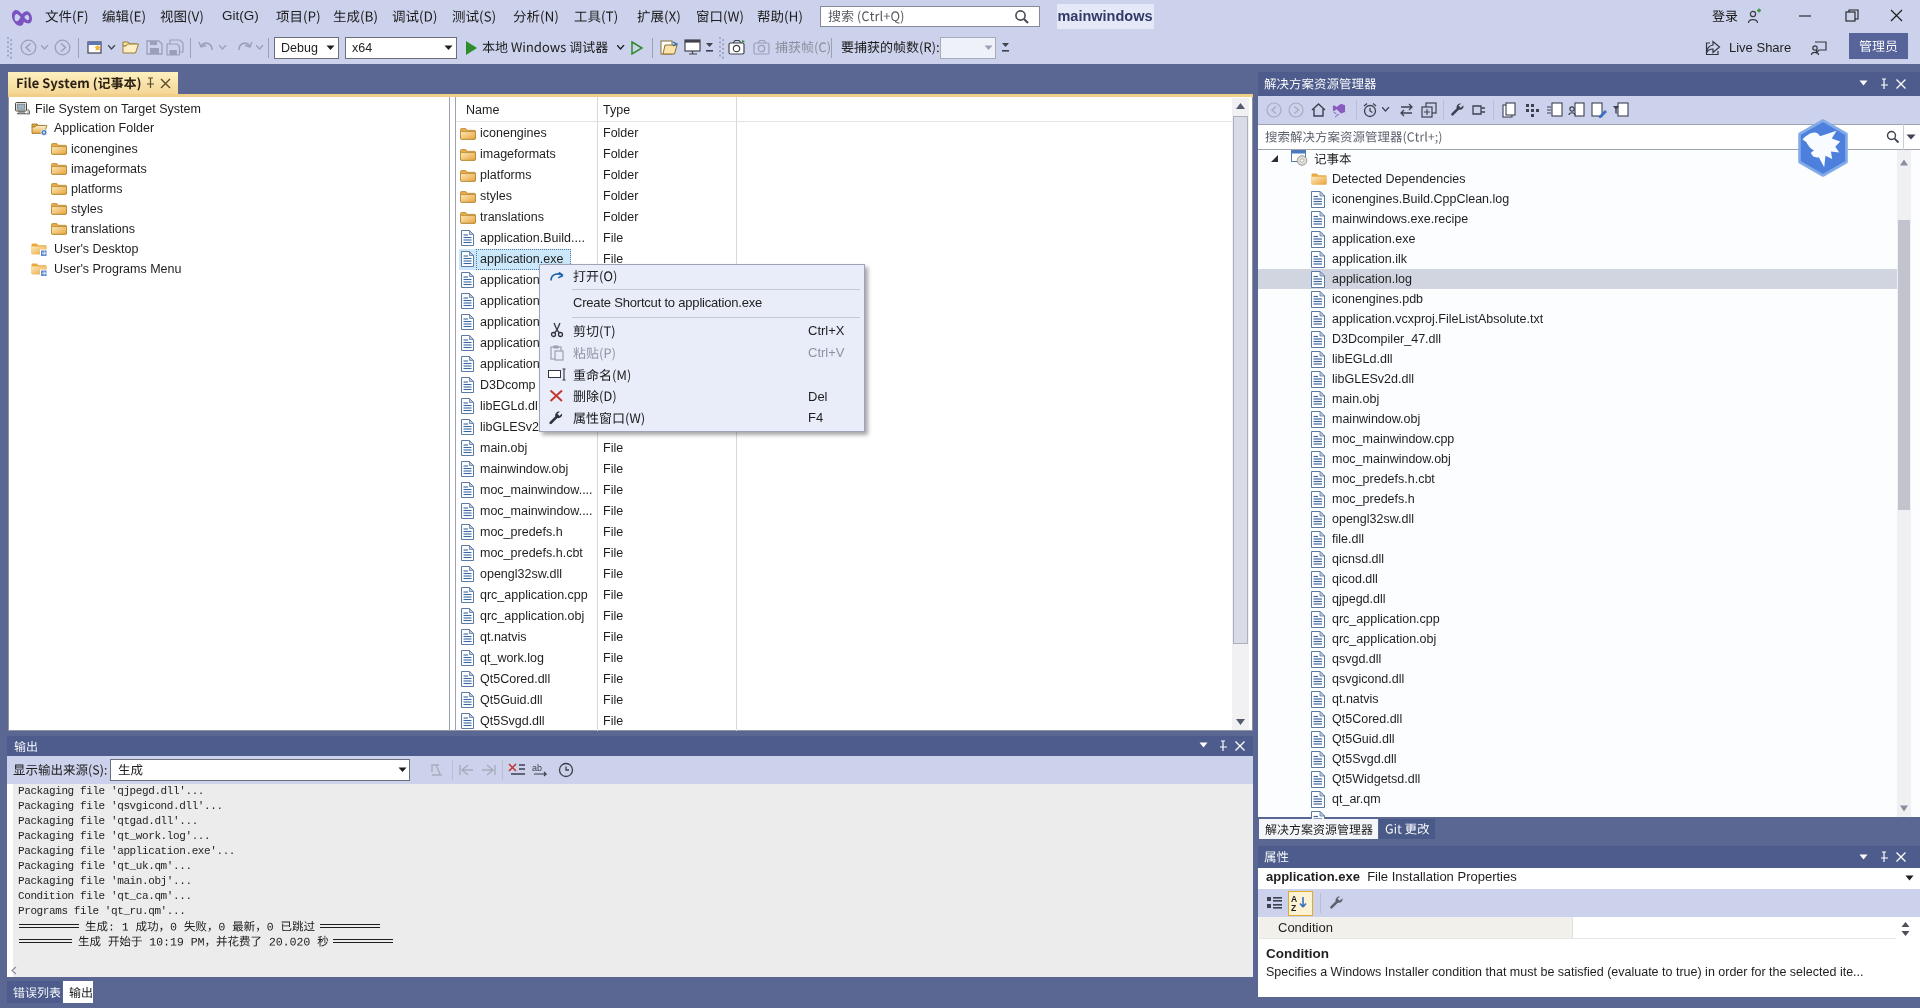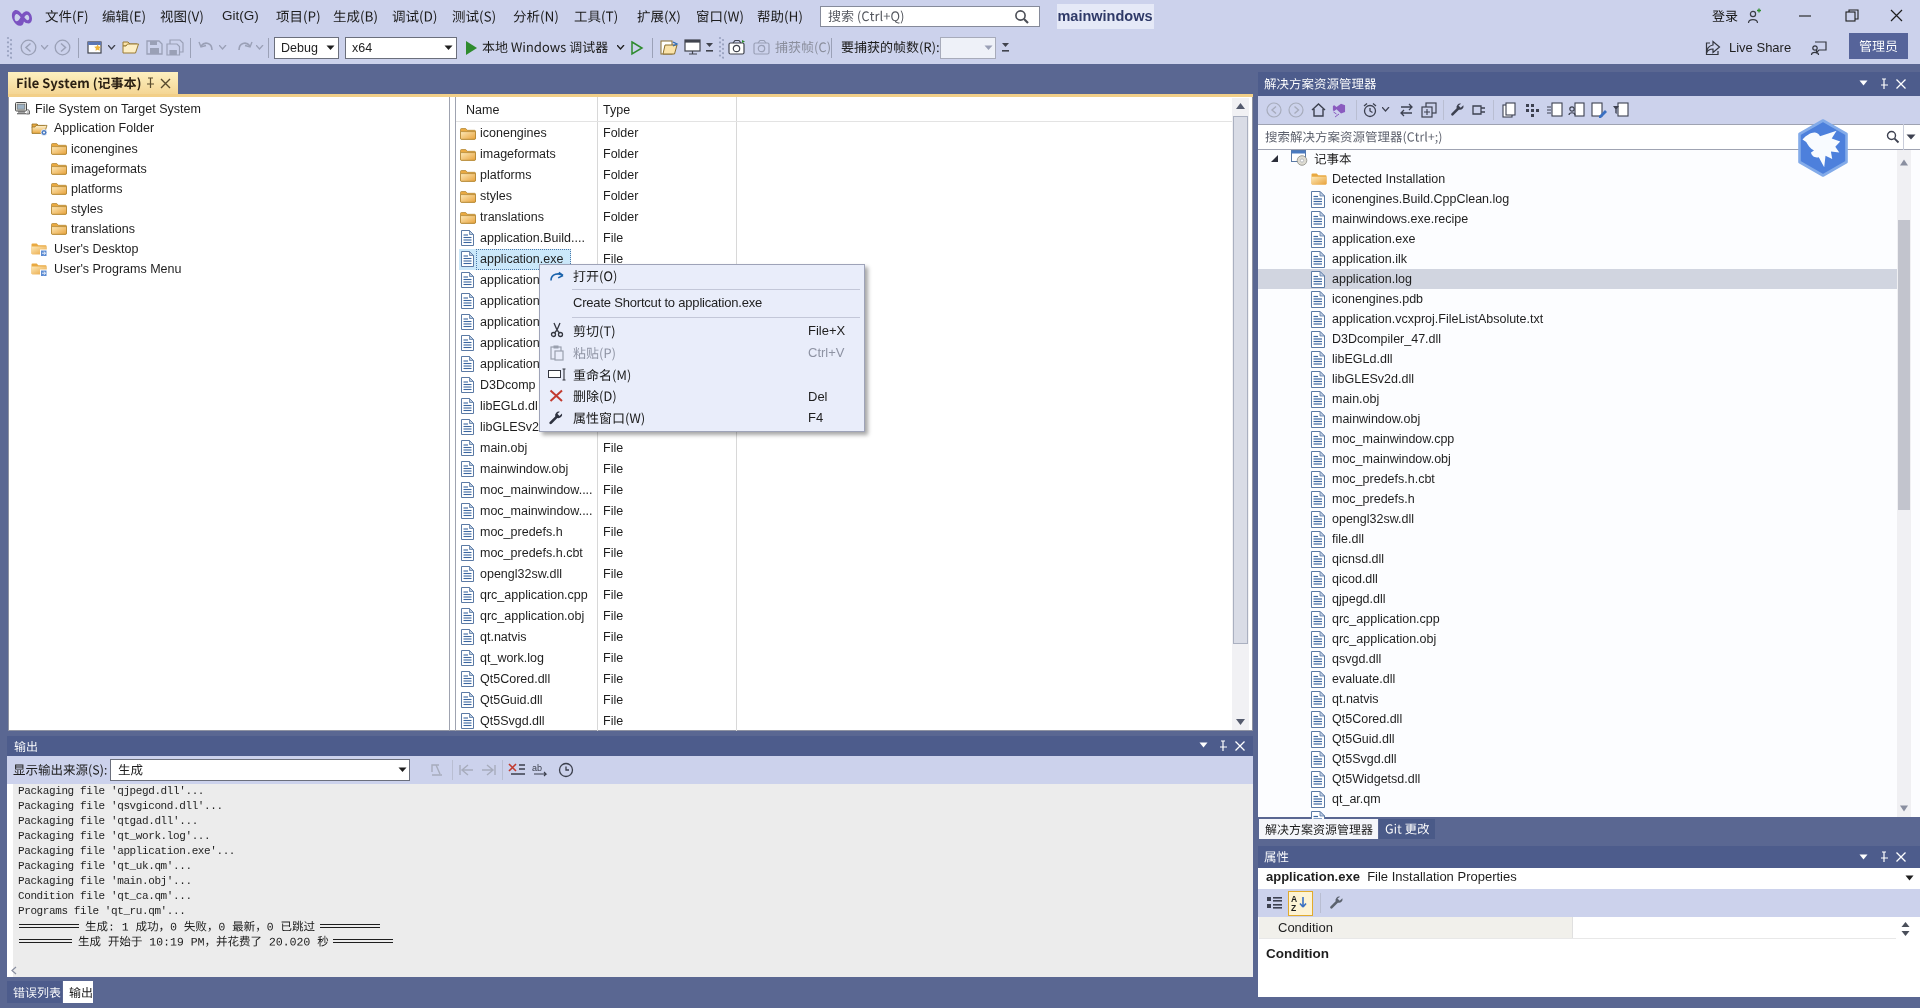--- a/index.html
+++ b/index.html
@@ -648,21 +648,21 @@
     <div style="position:absolute;left:573px;top:293.2px;font:normal 13px &quot;Liberation Sans&quot;, sans-serif;color:#1e1e1e;line-height:19.5px;white-space:pre;letter-spacing:-0.2px;">Create Shortcut to application.exe</div>
     <div style="position:absolute;left:572px;top:317px;width:288px;height:1px;background:#c3c7d8;"></div>
     <svg style="position:absolute;left:549px;top:322px;" width="16" height="16" viewBox="0 0 16 16">
       <path d="M5 1 L8 8 M11 1 L8 8 M8 8 L5.5 11 M8 8 L10.5 11" stroke="#33363f" stroke-width="1.3" fill="none"></path>
       <circle cx="4.5" cy="12.5" r="2" fill="none" stroke="#33363f" stroke-width="1.3"></circle>
       <circle cx="11.5" cy="12.5" r="2" fill="none" stroke="#33363f" stroke-width="1.3"></circle>
     </svg>
     <svg style="position:absolute;left:573px;top:322.9px;" width="44" height="18" viewBox="0 -13.0 44 18">
       <path d="M7.7 -8V-4.7H8.6V-8ZM10.2 -8.4V-4.3C10.2 -4.2 10.2 -4.2 10.1 -4.2C9.9 -4.1 9.4 -4.1 8.9 -4.2C9 -4 9.1 -3.7 9.2 -3.5C9.9 -3.5 10.4 -3.5 10.7 -3.6C11 -3.7 11.1 -3.9 11.1 -4.3V-8.4ZM8.9 -11C8.7 -10.6 8.4 -10 8.1 -9.6H4.2L4.8 -9.8C4.6 -10.1 4.3 -10.6 4 -11L3.1 -10.8C3.4 -10.4 3.7 -9.9 3.8 -9.6H0.8V-8.8H12.2V-9.6H9.1C9.3 -9.9 9.6 -10.3 9.9 -10.7ZM1.1 -3V-2.2H5.3C4.8 -0.8 3.8 -0.1 0.7 0.3C0.8 0.5 1 0.8 1.1 1.1C4.6 0.6 5.8 -0.4 6.3 -2.2H10.4C10.2 -0.8 10 -0.2 9.8 0.1C9.7 0.1 9.6 0.2 9.3 0.2C9 0.2 8.2 0.2 7.4 0.1C7.6 0.3 7.7 0.7 7.7 0.9C8.5 1 9.3 1 9.6 1C10.1 0.9 10.3 0.9 10.6 0.6C10.9 0.3 11.2 -0.6 11.4 -2.6C11.4 -2.7 11.4 -3 11.4 -3ZM5.4 -7.5V-6.8H2.6V-7.5ZM1.8 -8.2V-3.5H2.6V-4.8H5.4V-4.3C5.4 -4.2 5.4 -4.2 5.3 -4.2C5.2 -4.1 4.8 -4.1 4.4 -4.2C4.4 -4 4.5 -3.7 4.6 -3.5C5.2 -3.5 5.6 -3.5 5.9 -3.7C6.2 -3.8 6.3 -3.9 6.3 -4.3V-8.2ZM5.4 -6.2V-5.4H2.6V-6.2Z M18.5 -9.8V-8.8H20.6C20.5 -5.1 20.3 -1.5 17 0.3C17.3 0.4 17.6 0.8 17.8 1C21.2 -1 21.4 -4.8 21.5 -8.8H24.2C24 -3 23.9 -0.8 23.4 -0.3C23.3 -0.1 23.2 -0.1 22.9 -0.1C22.6 -0.1 22 -0.1 21.2 -0.1C21.4 0.1 21.5 0.6 21.5 0.9C22.2 0.9 22.9 0.9 23.3 0.9C23.8 0.8 24.1 0.7 24.3 0.3C24.9 -0.4 25 -2.6 25.2 -9.2C25.2 -9.4 25.2 -9.8 25.2 -9.8ZM14.9 -0.9C15.2 -1.1 15.6 -1.4 18.7 -2.7C18.7 -2.9 18.6 -3.3 18.6 -3.6L16 -2.5V-6.5L18.6 -7L18.5 -7.9L16 -7.4V-10.4H15.1V-7.2L13.4 -6.8L13.5 -5.9L15.1 -6.3V-2.7C15.1 -2.2 14.7 -1.9 14.5 -1.8C14.7 -1.5 14.9 -1.1 14.9 -0.9Z M29.1 2.5 29.8 2.2C28.7 0.4 28.2 -1.8 28.2 -4C28.2 -6.2 28.7 -8.4 29.8 -10.3L29.1 -10.6C27.9 -8.7 27.2 -6.6 27.2 -4C27.2 -1.5 27.9 0.6 29.1 2.5Z M33.7 0H34.9V-8.5H37.8V-9.5H30.8V-8.5H33.7Z M39.5 2.5C40.7 0.6 41.4 -1.5 41.4 -4C41.4 -6.6 40.7 -8.7 39.5 -10.6L38.7 -10.3C39.8 -8.4 40.4 -6.2 40.4 -4C40.4 -1.8 39.8 0.4 38.7 2.2Z" fill="#1e1e1e"></path>
     </svg>
-    <div style="position:absolute;left:808px;top:321.2px;font:normal 13px &quot;Liberation Sans&quot;, sans-serif;color:#1e1e1e;line-height:19.5px;white-space:pre;">File+X</div>
+    <div style="position:absolute;left:808px;top:321.2px;font:normal 13px &quot;Liberation Sans&quot;, sans-serif;color:#1e1e1e;line-height:19.5px;white-space:pre;">Ctrl+X</div>
     <svg style="position:absolute;left:549px;top:345px;" width="16" height="16" viewBox="0 0 16 16">
       <rect x="2" y="2" width="10" height="12" fill="none" stroke="#9aa0ae" stroke-width="1.2"></rect>
       <rect x="4.5" y="0.5" width="5" height="3" fill="#9aa0ae"></rect>
       <rect x="6" y="6" width="8" height="9" fill="#e9edfa" stroke="#9aa0ae" stroke-width="1.2"></rect>
     </svg>
     <svg style="position:absolute;left:573px;top:344.9px;" width="45" height="18" viewBox="0 -13.0 45 18">
       <path d="M0.7 -9.8C1.1 -8.9 1.4 -7.8 1.5 -7L2.3 -7.2C2.2 -8 1.8 -9.1 1.5 -10ZM5.2 -10.1C5 -9.3 4.6 -8 4.2 -7.2L4.9 -7C5.3 -7.7 5.7 -8.9 6.1 -9.9ZM6 -4.7V1H6.9V0.4H11.1V1H12.1V-4.7H9.2V-7.4H12.5V-8.3H9.2V-10.9H8.2V-4.7ZM6.9 -0.5V-3.8H11.1V-0.5ZM0.6 -6.4V-5.5H2.7C2.2 -4.1 1.2 -2.4 0.4 -1.5C0.5 -1.3 0.8 -0.9 0.9 -0.6C1.6 -1.4 2.3 -2.7 2.9 -4.1V1H3.8V-3.9C4.4 -3.2 5 -2.4 5.3 -2L5.8 -2.7C5.6 -3.1 4.3 -4.4 3.8 -4.8V-5.5H6V-6.4H3.8V-10.9H2.9V-6.4Z M15.9 -8.5V-4.8C15.9 -3.2 15.7 -0.9 13.5 0.4C13.7 0.6 13.9 0.9 14.1 1.1C16.5 -0.5 16.8 -2.9 16.8 -4.8V-8.5ZM16.5 -1.7C17 -0.9 17.6 0.1 17.9 0.7L18.6 0.2C18.3 -0.4 17.7 -1.4 17.2 -2.1ZM14.1 -10.2V-2.3H14.9V-9.3H17.7V-2.3H18.6V-10.2ZM19.3 -4.7V1H20.2V0.4H24.2V1H25.1V-4.7H22.3V-7.4H25.5V-8.3H22.3V-10.9H21.4V-4.7ZM20.2 -0.5V-3.8H24.2V-0.5Z M29.1 2.5 29.8 2.2C28.7 0.4 28.2 -1.8 28.2 -4C28.2 -6.2 28.7 -8.4 29.8 -10.3L29.1 -10.6C27.9 -8.7 27.2 -6.6 27.2 -4C27.2 -1.5 27.9 0.6 29.1 2.5Z M31.7 0H32.9V-3.8H34.5C36.6 -3.8 38 -4.7 38 -6.7C38 -8.8 36.6 -9.5 34.4 -9.5H31.7ZM32.9 -4.8V-8.6H34.3C35.9 -8.6 36.8 -8.1 36.8 -6.7C36.8 -5.4 36 -4.8 34.3 -4.8Z M39.9 2.5C41.1 0.6 41.8 -1.5 41.8 -4C41.8 -6.6 41.1 -8.7 39.9 -10.6L39.2 -10.3C40.3 -8.4 40.8 -6.2 40.8 -4C40.8 -1.8 40.3 0.4 39.2 2.2Z" fill="#8e93a3"></path>
     </svg>
     <div style="position:absolute;left:808px;top:343.2px;font:normal 13px &quot;Liberation Sans&quot;, sans-serif;color:#8e93a3;line-height:19.5px;white-space:pre;">Ctrl+V</div>
     <svg style="position:absolute;left:548px;top:368px;" width="18" height="14" viewBox="0 0 18 14">
@@ -878,21 +878,21 @@
       <circle cx="11" cy="10.5" r="4.8" fill="#dddbd2" stroke="#8b8b84" stroke-width="0.8"></circle>
       <circle cx="11" cy="10.5" r="1.6" fill="#fff" stroke="#9aa0a8" stroke-width="0.6"></circle>
     </svg>
     <svg style="position:absolute;left:1314px;top:151.2px;" width="39" height="17" viewBox="0 -12.5 39 17">
       <path d="M1.6 -9.6C2.2 -9 3.1 -8.2 3.5 -7.6L4.2 -8.3C3.8 -8.8 2.9 -9.6 2.2 -10.2ZM2.5 0.8V0.8C2.7 0.5 3 0.2 5.1 -1.2C5 -1.4 4.9 -1.8 4.8 -2L3.5 -1.2V-6.6H0.6V-5.7H2.6V-1.2C2.6 -0.6 2.2 -0.1 2 0.1C2.1 0.2 2.4 0.6 2.5 0.8ZM5.2 -9.6V-8.7H10.2V-5.5H5.5V-0.7C5.5 0.5 5.9 0.8 7.3 0.8C7.6 0.8 9.9 0.8 10.2 0.8C11.6 0.8 11.9 0.2 12 -1.8C11.8 -1.9 11.4 -2 11.1 -2.2C11.1 -0.4 10.9 -0.1 10.2 -0.1C9.7 -0.1 7.8 -0.1 7.4 -0.1C6.6 -0.1 6.4 -0.2 6.4 -0.7V-4.6H10.2V-4H11.1V-9.6Z M14.2 -1.6V-0.9H18.2V-0.1C18.2 0.2 18.2 0.2 17.9 0.2C17.7 0.3 16.9 0.3 16.2 0.2C16.3 0.5 16.5 0.8 16.5 1C17.6 1 18.2 1 18.6 0.9C19 0.8 19.2 0.5 19.2 -0.1V-0.9H22.2V-0.4H23.1V-2.6H24.4V-3.3H23.1V-4.9H19.2V-5.8H22.9V-8H19.2V-8.7H24.2V-9.5H19.2V-10.5H18.2V-9.5H13.3V-8.7H18.2V-8H14.7V-5.8H18.2V-4.9H14.3V-4.2H18.2V-3.3H13.1V-2.6H18.2V-1.6ZM15.6 -7.3H18.2V-6.4H15.6ZM19.2 -7.3H22V-6.4H19.2ZM19.2 -4.2H22.2V-3.3H19.2ZM19.2 -2.6H22.2V-1.6H19.2Z M30.8 -10.5V-7.9H25.8V-6.9H29.6C28.7 -4.8 27.1 -2.8 25.5 -1.8C25.7 -1.6 26 -1.2 26.1 -1C28 -2.2 29.6 -4.5 30.6 -6.9H30.8V-2.3H27.8V-1.3H30.8V1H31.7V-1.3H34.6V-2.3H31.7V-6.9H31.9C32.9 -4.5 34.5 -2.2 36.3 -1C36.5 -1.3 36.8 -1.6 37.1 -1.8C35.3 -2.8 33.8 -4.8 32.9 -6.9H36.7V-7.9H31.7V-10.5Z" fill="#1e1e1e"></path>
     </svg>
     <svg style="position:absolute;left:1311px;top:172px;" width="16" height="14" viewBox="0 0 16 14">
       <path d="M0.5 2.5 a1 1 0 0 1 1-1 h4.2 l1.6 1.8 h7.2 a1 1 0 0 1 1 1 v7.2 a1 1 0 0 1 -1 1 h-13 a1 1 0 0 1 -1-1 Z" fill="#e9a941"></path>
       <path d="M0.5 4.8 h15 v6.7 a1 1 0 0 1 -1 1 h-13 a1 1 0 0 1 -1-1 Z" fill="url(#fgrad)"></path>
     </svg>
-    <div style="position:absolute;left:1332px;top:169.6px;font:normal 12.5px &quot;Liberation Sans&quot;, sans-serif;color:#1e1e1e;line-height:18.8px;white-space:pre;">Detected Installation</div>
+    <div style="position:absolute;left:1332px;top:169.6px;font:normal 12.5px &quot;Liberation Sans&quot;, sans-serif;color:#1e1e1e;line-height:18.8px;white-space:pre;">Detected Dependencies</div>
     <svg style="position:absolute;left:1311px;top:191px;" width="14" height="17" viewBox="0 0 14 17">
       <path d="M0.5 0.5 h8.5 l4.5 4.5 v11.5 h-13 Z" fill="#fff" stroke="#5b7aa5" stroke-width="1"></path>
       <path d="M9 0.5 l4.5 4.5 h-4.5 Z" fill="#c3d3e8" stroke="#5b7aa5" stroke-width="0.8"></path>
       <g stroke="#3b66a0" stroke-width="1.2">
         <line x1="2.5" y1="5.5" x2="7" y2="5.5"></line>
         <line x1="2.5" y1="8" x2="11" y2="8"></line>
         <line x1="2.5" y1="10.5" x2="11" y2="10.5"></line>
         <line x1="2.5" y1="13" x2="11" y2="13"></line>
       </g>
     </svg>
@@ -1153,21 +1153,21 @@
     <svg style="position:absolute;left:1311px;top:671px;" width="14" height="17" viewBox="0 0 14 17">
       <path d="M0.5 0.5 h8.5 l4.5 4.5 v11.5 h-13 Z" fill="#fff" stroke="#5b7aa5" stroke-width="1"></path>
       <path d="M9 0.5 l4.5 4.5 h-4.5 Z" fill="#c3d3e8" stroke="#5b7aa5" stroke-width="0.8"></path>
       <g stroke="#3b66a0" stroke-width="1.2">
         <line x1="2.5" y1="5.5" x2="7" y2="5.5"></line>
         <line x1="2.5" y1="8" x2="11" y2="8"></line>
         <line x1="2.5" y1="10.5" x2="11" y2="10.5"></line>
         <line x1="2.5" y1="13" x2="11" y2="13"></line>
       </g>
     </svg>
-    <div style="position:absolute;left:1332px;top:669.6px;font:normal 12.5px &quot;Liberation Sans&quot;, sans-serif;color:#1e1e1e;line-height:18.8px;white-space:pre;">evaluate.dll</div>
+    <div style="position:absolute;left:1332px;top:669.6px;font:normal 12.5px &quot;Liberation Sans&quot;, sans-serif;color:#1e1e1e;line-height:18.8px;white-space:pre;">qsvgicond.dll</div>
     <svg style="position:absolute;left:1311px;top:691px;" width="14" height="17" viewBox="0 0 14 17">
       <path d="M0.5 0.5 h8.5 l4.5 4.5 v11.5 h-13 Z" fill="#fff" stroke="#5b7aa5" stroke-width="1"></path>
       <path d="M9 0.5 l4.5 4.5 h-4.5 Z" fill="#c3d3e8" stroke="#5b7aa5" stroke-width="0.8"></path>
       <g stroke="#3b66a0" stroke-width="1.2">
         <line x1="2.5" y1="5.5" x2="7" y2="5.5"></line>
         <line x1="2.5" y1="8" x2="11" y2="8"></line>
         <line x1="2.5" y1="10.5" x2="11" y2="10.5"></line>
         <line x1="2.5" y1="13" x2="11" y2="13"></line>
       </g>
     </svg>
@@ -1302,12 +1302,13 @@
     <div style="position:absolute;left:1572px;top:917px;width:1px;height:22px;background:#e0e0e0;"></div>
     <div style="position:absolute;left:1259px;top:938px;width:637px;height:1px;background:#e8e8e8;"></div>
     <svg style="position:absolute;left:1900px;top:921px;" width="11" height="7" viewBox="0 0 11 7">
       <path d="M5.5 1 L9.5 6 H1.5 Z" fill="#4a4f5a"></path>
     </svg>
     <svg style="position:absolute;left:1900px;top:930px;" width="11" height="7" viewBox="0 0 11 7">
       <path d="M5.5 6 L9.5 1 H1.5 Z" fill="#4a4f5a"></path>
     </svg>
     <div style="position:absolute;left:1258px;top:939px;width:662px;height:58px;background:#fff;"></div>
     <div style="position:absolute;left:1266px;top:943.9px;font:bold 13.5px &quot;Liberation Sans&quot;, sans-serif;color:#1e1e1e;line-height:20.2px;white-space:pre;">Condition</div>
+    <div style="position:absolute;left:1266px;top:962.6px;font:normal 12.5px &quot;Liberation Sans&quot;, sans-serif;color:#1e1e1e;line-height:18.8px;white-space:pre;">Specifies a Windows Installer condition that must be satisfied (evaluate to true) in order for the selected ite...</div>
   </div>
 </body></html>

